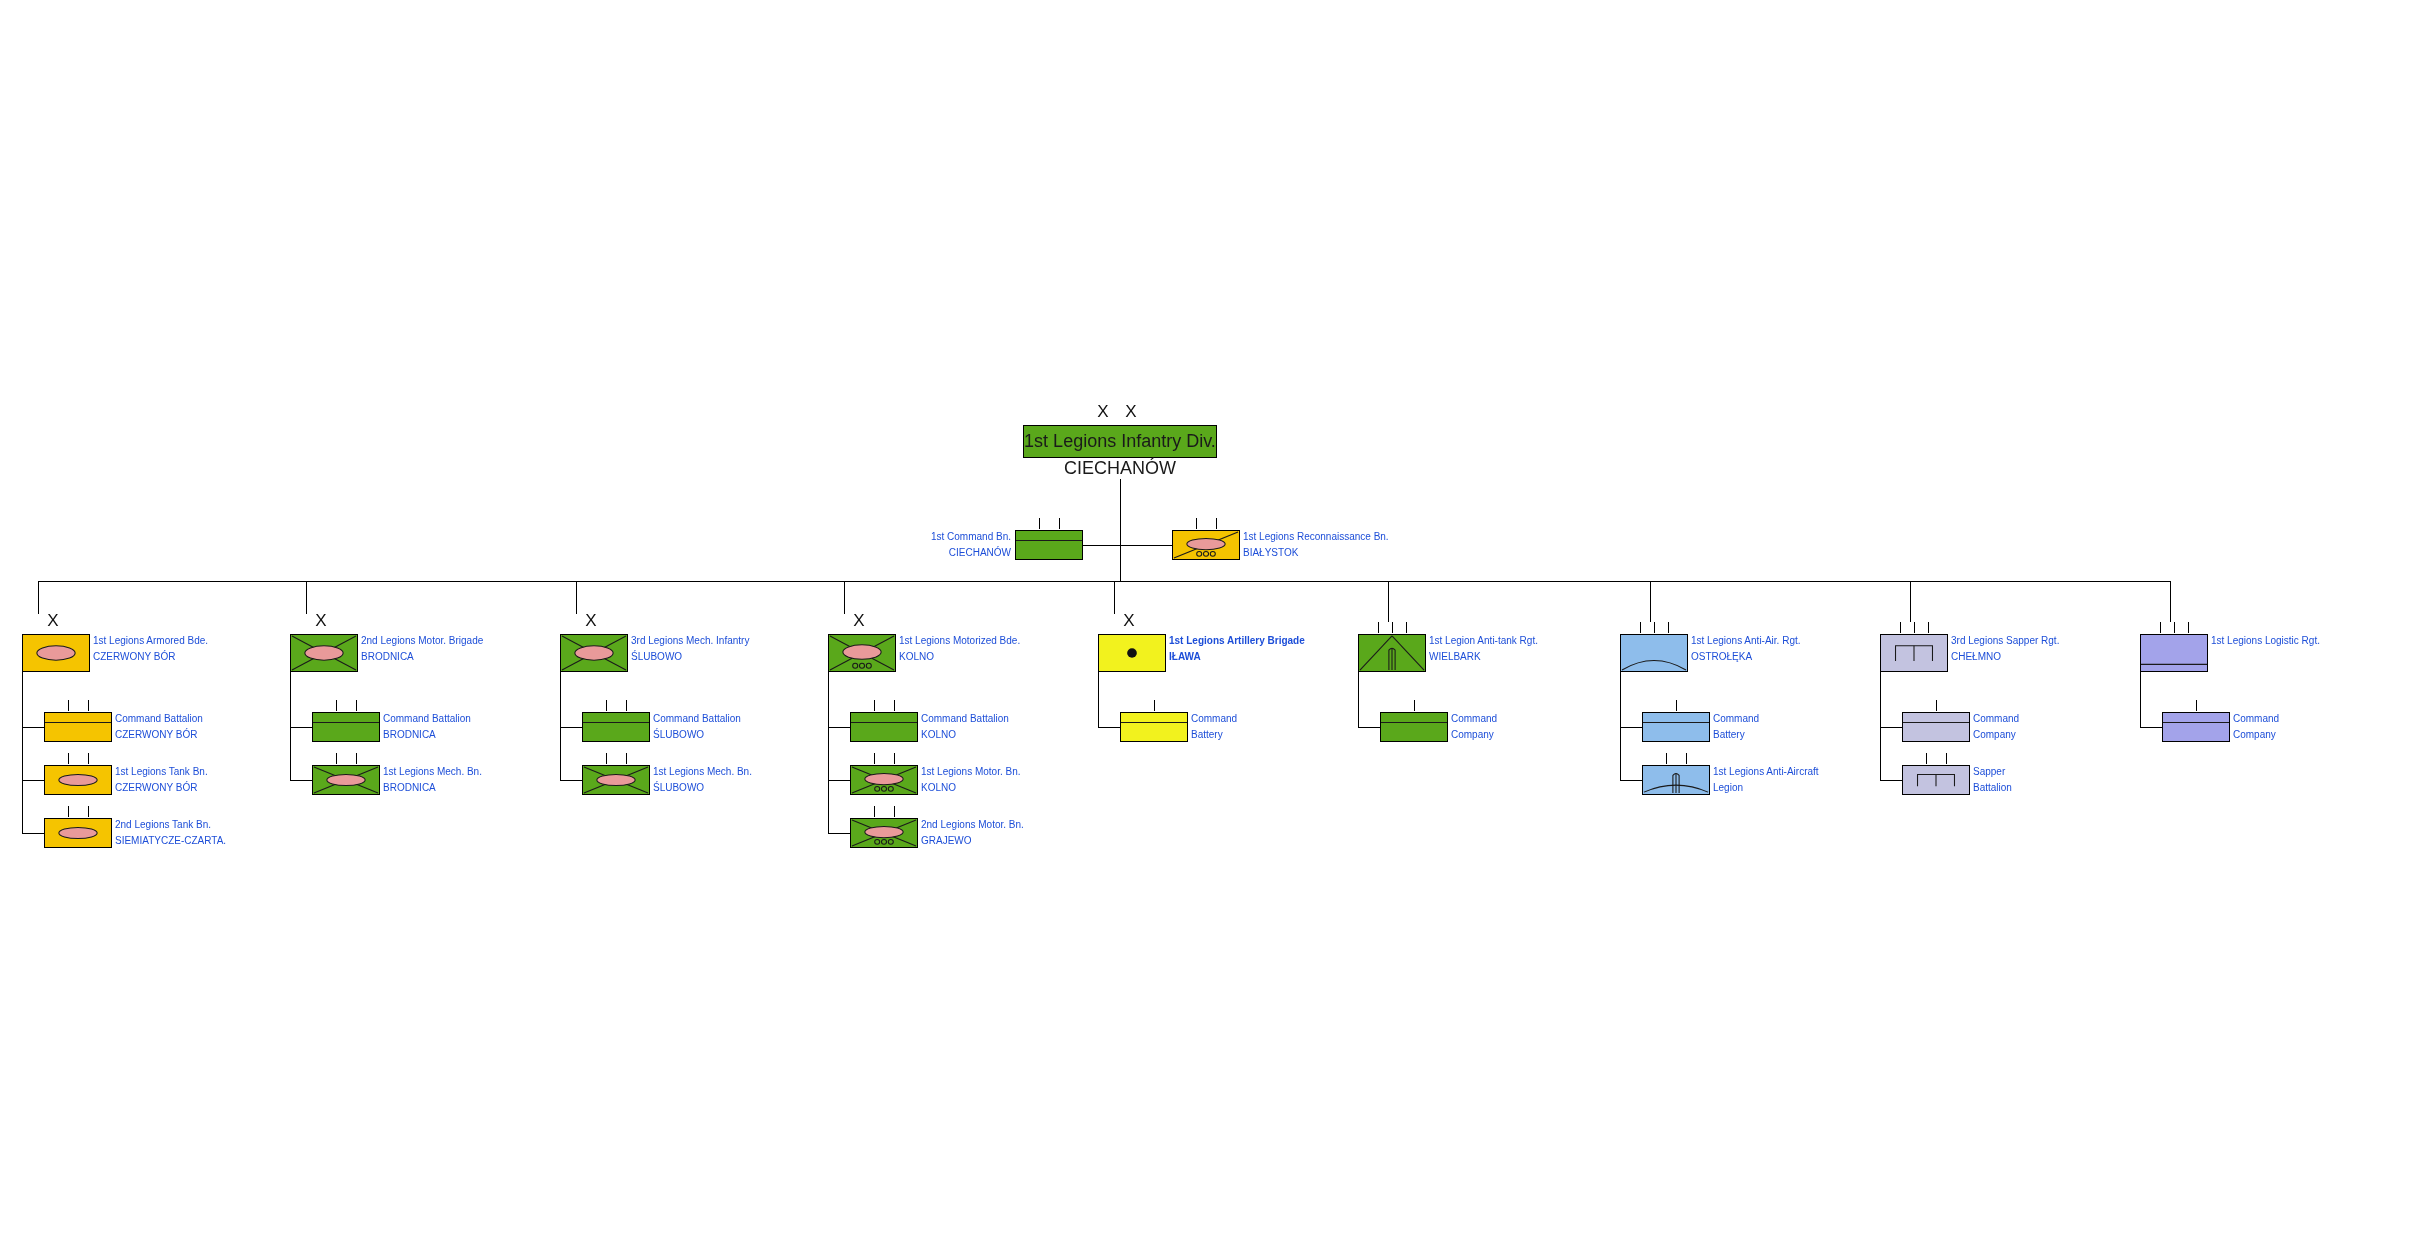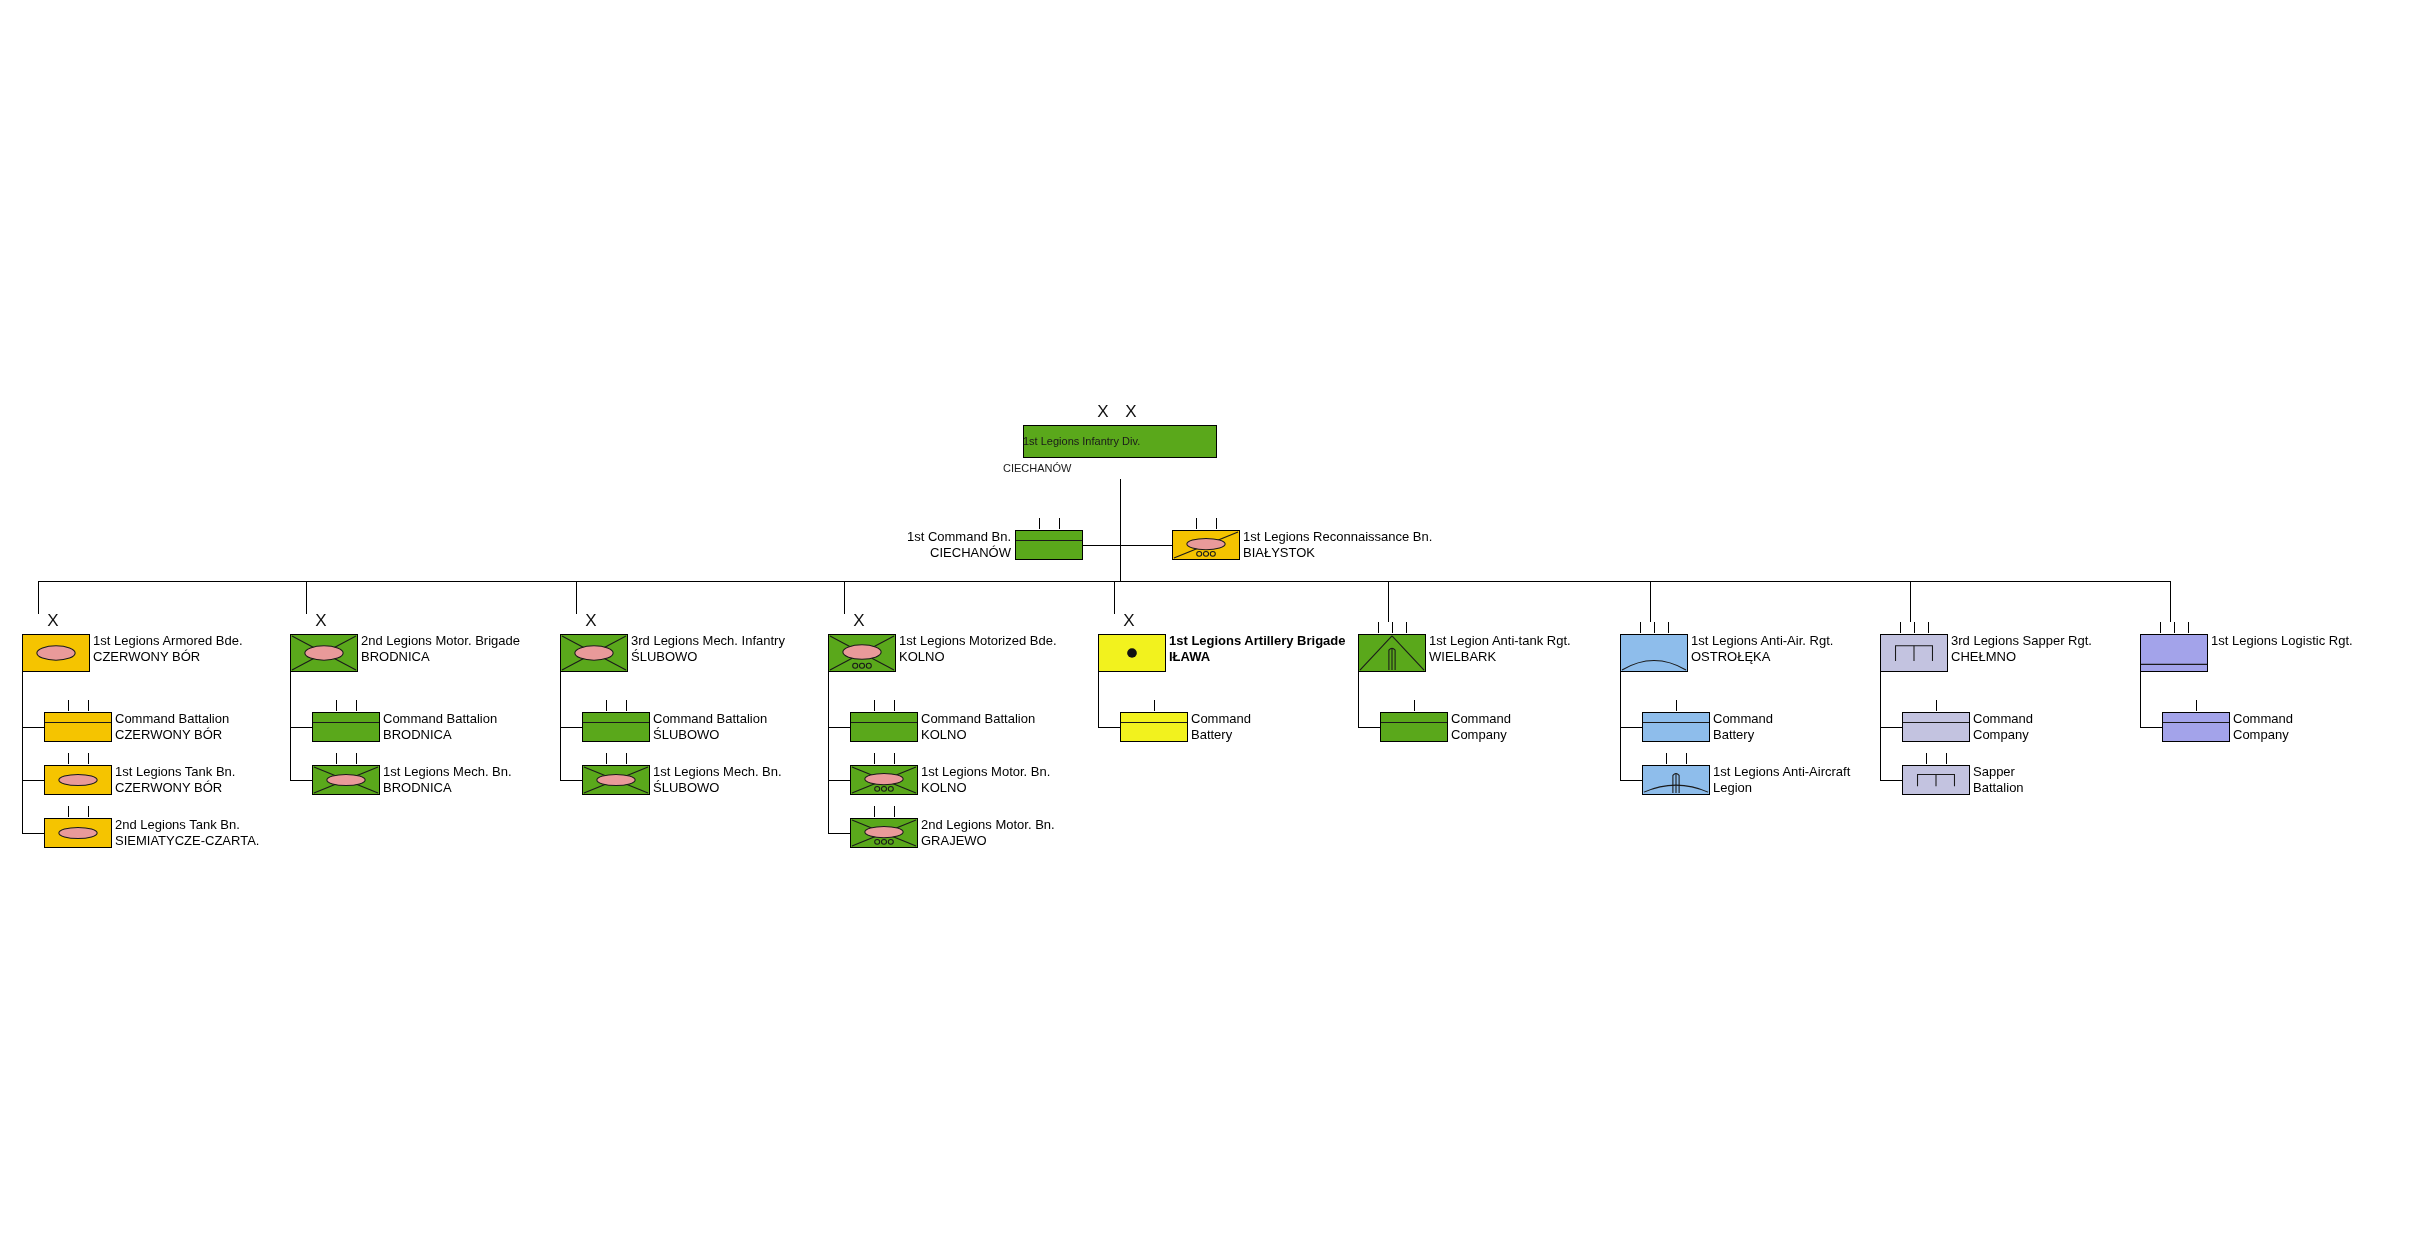--- a/index.html
+++ b/index.html
@@ -13,26 +13,26 @@
   .sym svg{position:absolute;left:0;top:0;width:100%;height:100%;display:block;}
 
   
   .ech{position:absolute;left:0;width:100%;height:11px;top:-12px;}
   .ech i{position:absolute;display:block;width:1px;height:11px;background:#000;top:0;}
 
   
   .echx{position:absolute;left:0;width:100%;text-align:center;font-size:17px;line-height:17px;
         letter-spacing:6px;top:-22px;color:#111;white-space:nowrap;}
 
-  .lbl{position:absolute;font-size:13px;line-height:15.5px;white-space:nowrap;color:#000000;}
+  .lbl{position:absolute;font-size:10px;line-height:15.5px;white-space:nowrap;color:#1d4ed8;}
   .lbl.r{text-align:left;}
   .lbl.l{text-align:right;}
   .lbl .l2{display:block;}
 
-  .cap{position:absolute;font-size:11px;line-height:15px;white-space:nowrap;text-align:left;left:0;width:100%;}
+  .cap{position:absolute;font-size:18px;line-height:15px;white-space:nowrap;text-align:center;left:0;width:100%;}
 </style>
 </head>
 <body>
 
 <div id="canvas">
     <div class="unit" style="left: 1023px; top: 425px; width: 194px; height: 33px;">
       <div class="sym" style="left: 0px; top: 0px; width: 194px; height: 33px; background: rgb(90, 168, 27);">
         <svg viewBox="0 0 194 33" preserveAspectRatio="none"></svg>
       </div>
       <div class="echx">X X</div>

